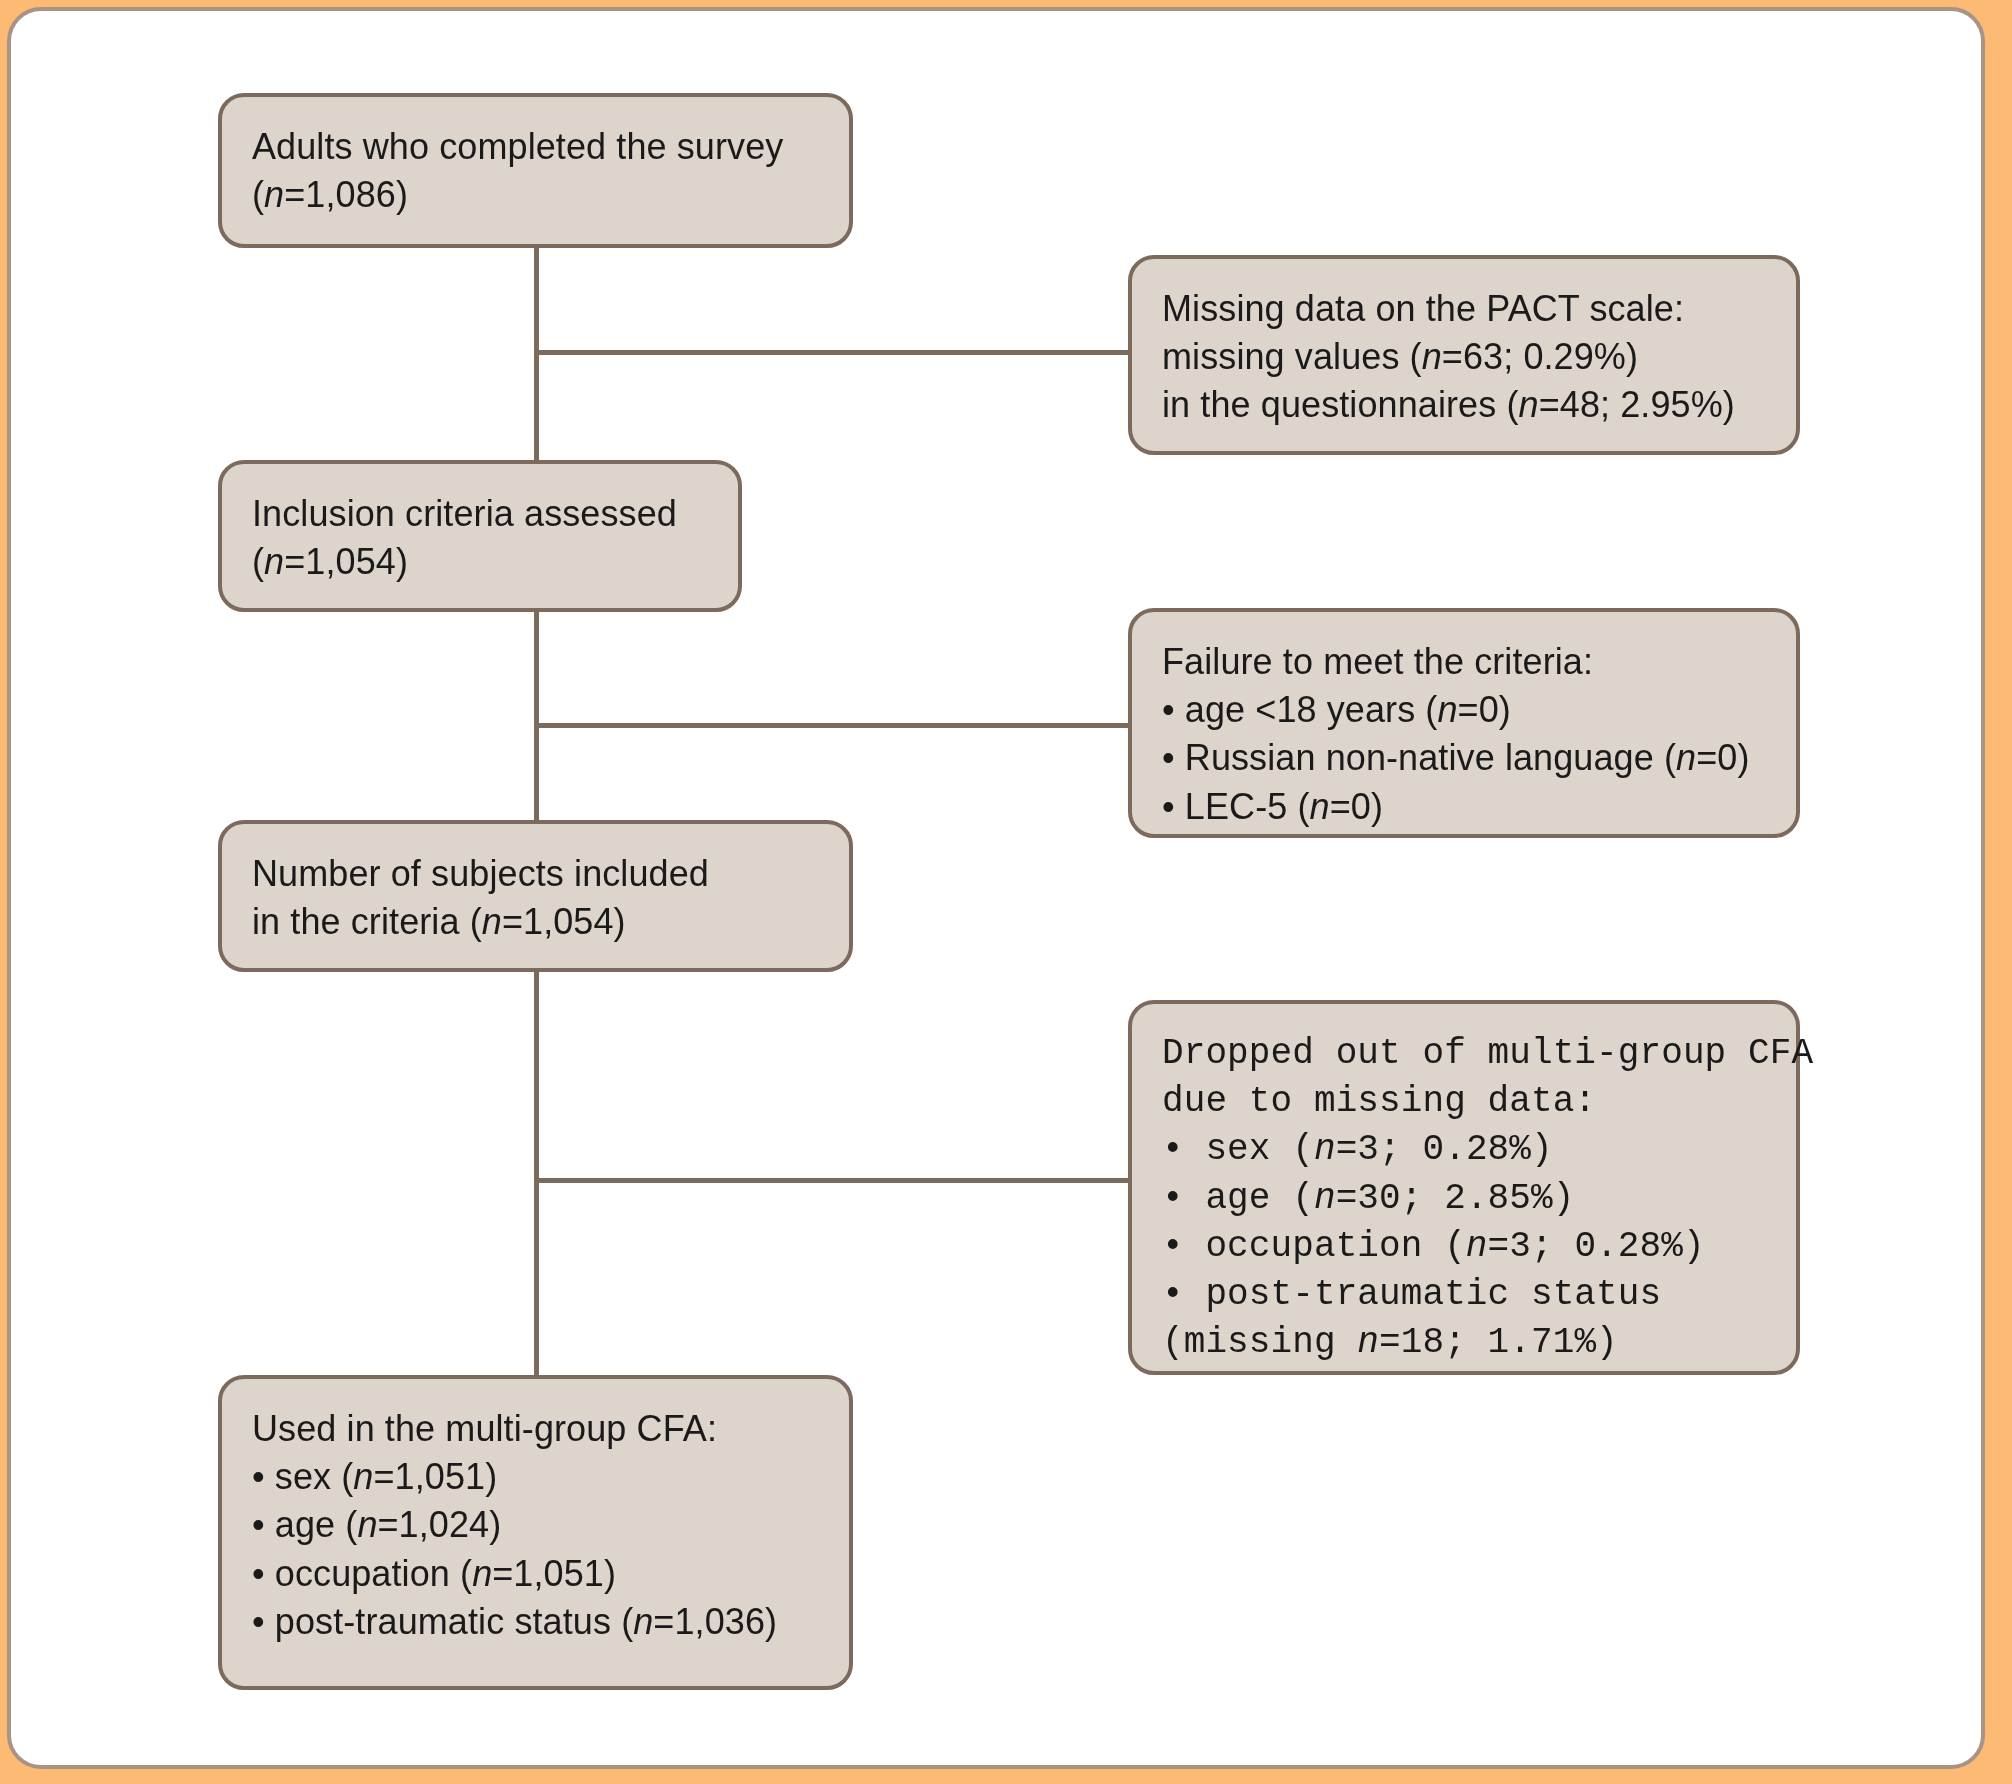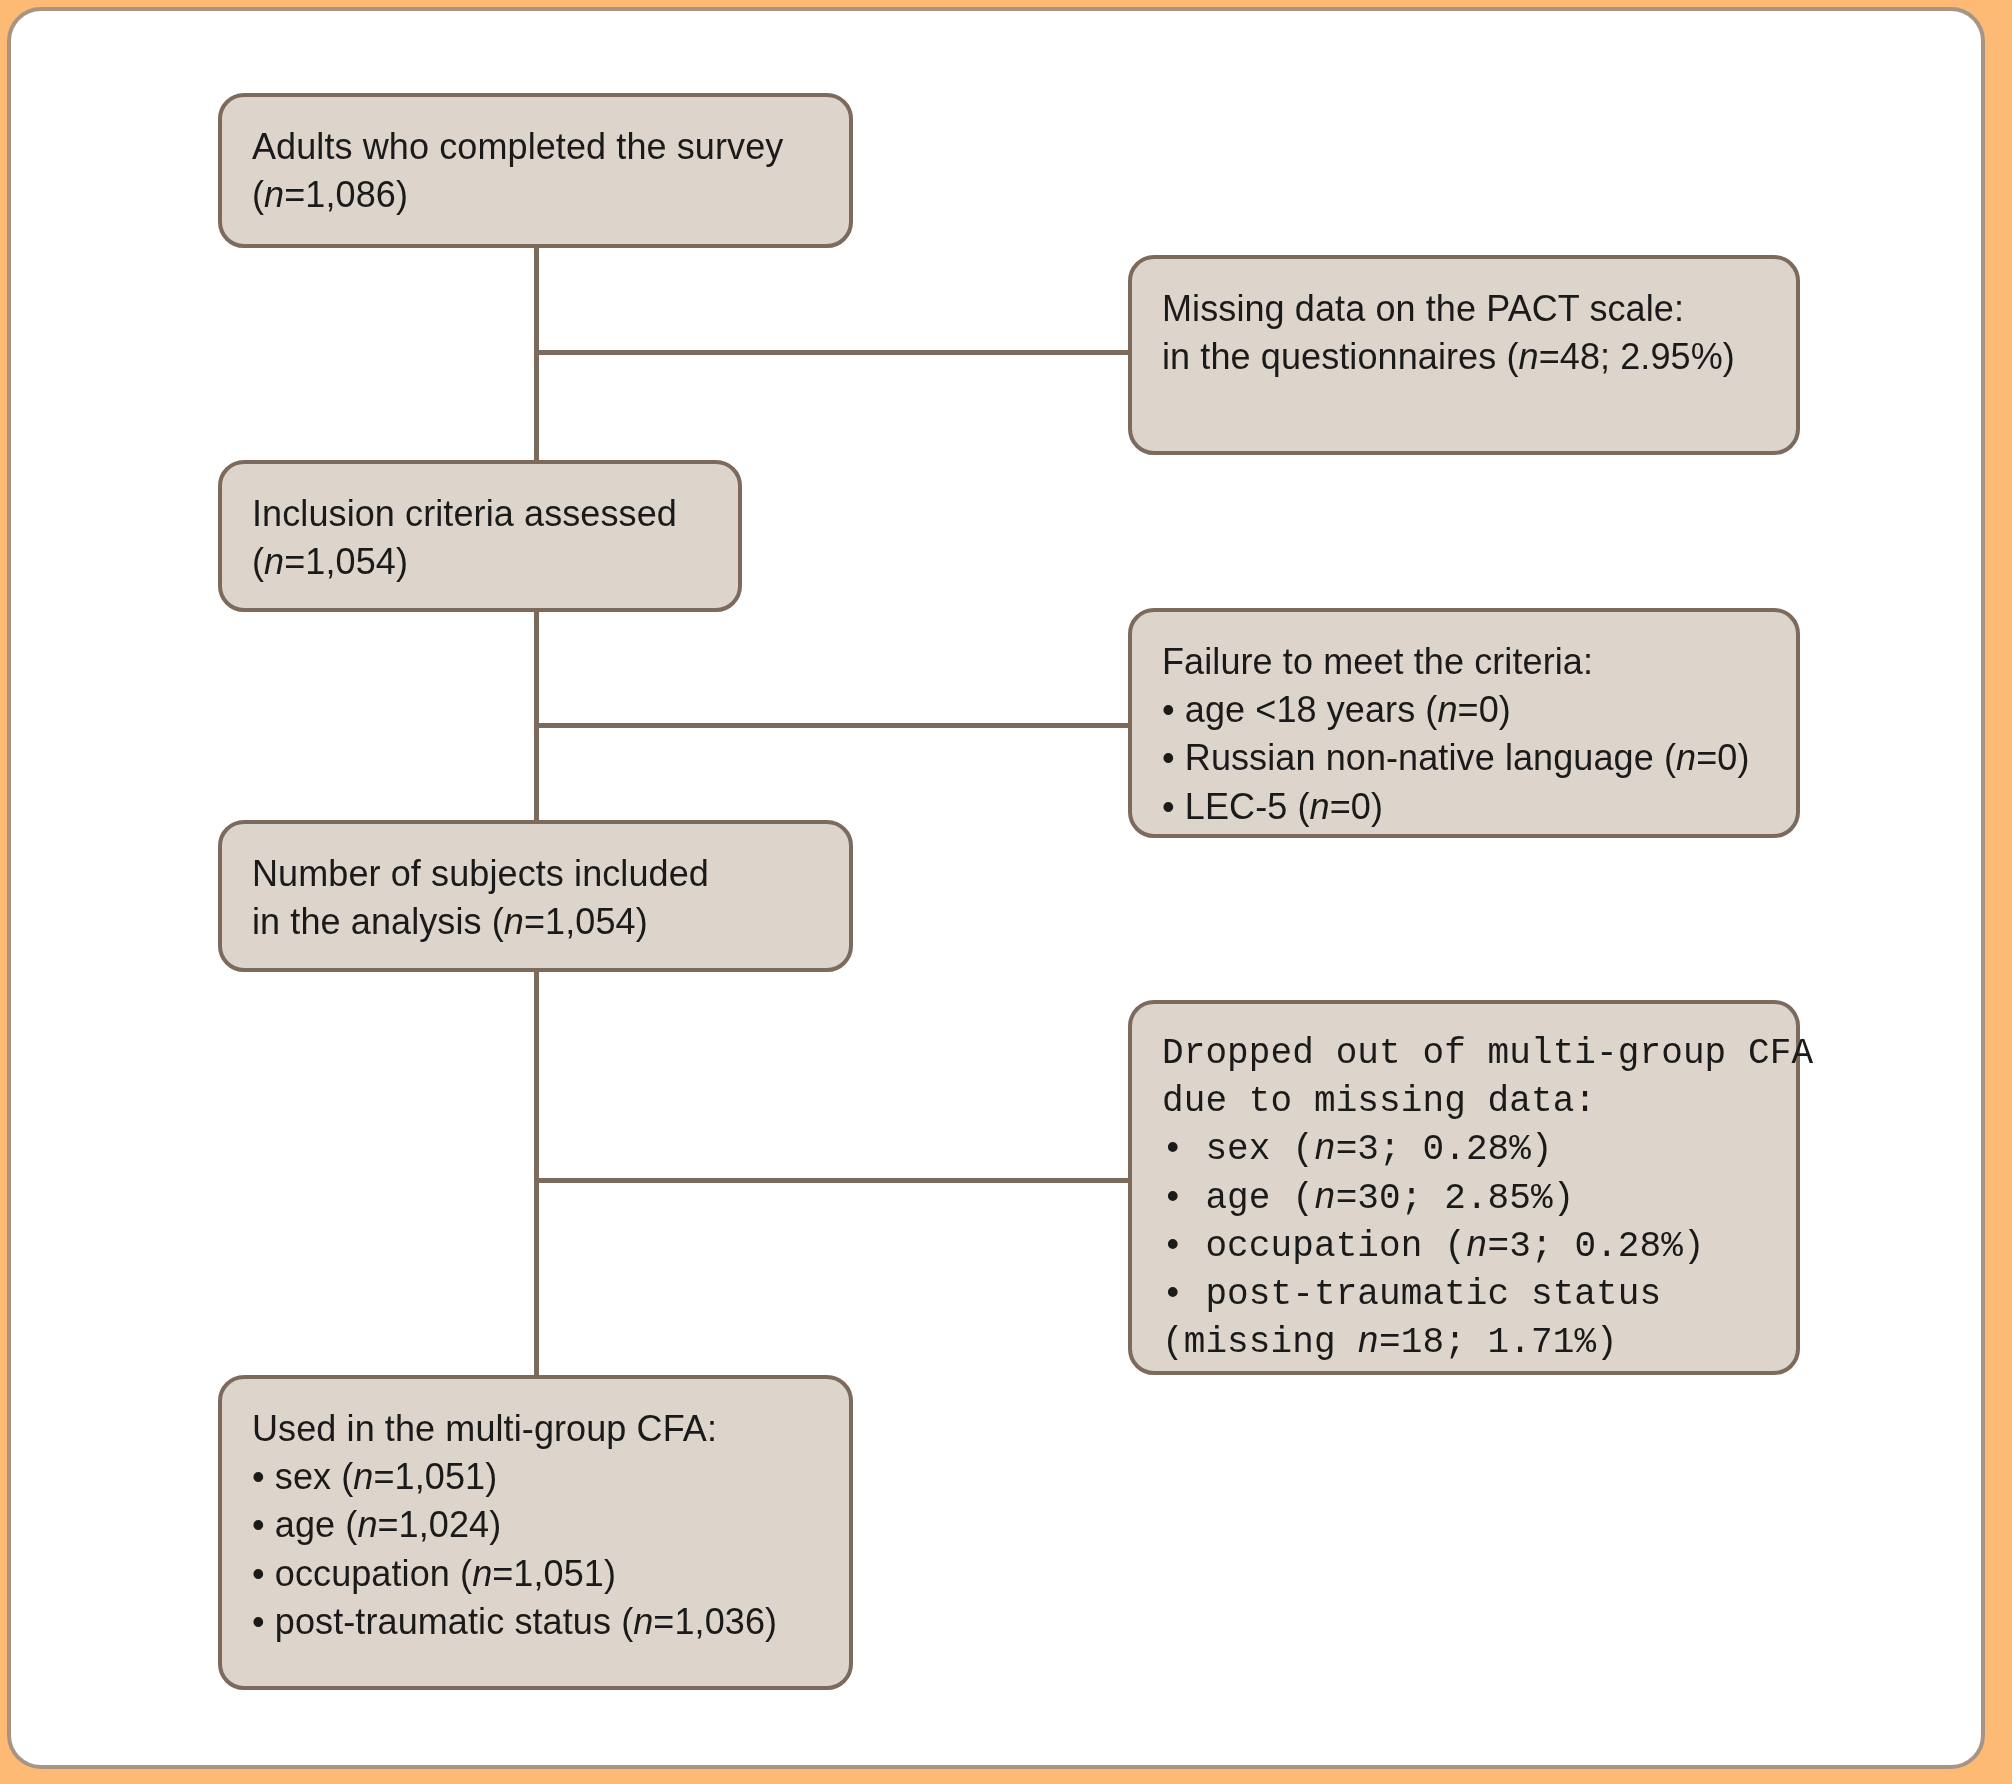--- a/index.html
+++ b/index.html
@@ -80,33 +80,34 @@
     <span class="line"><span>(</span><em>n</em><span>=1,086)</span></span>
   </div>
 
   <div class="node" style="left:218px; top:460px; width:524px; height:152px;">
     <span class="line">Inclusion criteria assessed</span>
     <span class="line"><span>(</span><em>n</em><span>=1,054)</span></span>
   </div>
 
   <div class="node" style="left:218px; top:820px; width:635px; height:152px;">
     <span class="line">Number of subjects included</span>
-    <span class="line"><span>in the analysis (</span><em>n</em><span>=1,054)</span></span>
+    <span class="line"><span>in the criteria (</span><em>n</em><span>=1,054)</span></span>
   </div>
 
   <div class="node" style="left:218px; top:1375px; width:635px; height:315px;">
     <span class="line">Used in the multi-group CFA:</span>
     <span class="line"><span>• sex (</span><em>n</em><span>=1,051)</span></span>
     <span class="line"><span>• age (</span><em>n</em><span>=1,024)</span></span>
     <span class="line"><span>• occupation (</span><em>n</em><span>=1,051)</span></span>
     <span class="line"><span>• post-traumatic status (</span><em>n</em><span>=1,036)</span></span>
   </div>
 
   <div class="node" style="left:1128px; top:255px; width:672px; height:200px;">
     <span class="line">Missing data on the PACT scale:</span>
+    <span class="line"><span>missing values (</span><em>n</em><span>=63; 0.29%)</span></span>
     <span class="line"><span>in the questionnaires (</span><em>n</em><span>=48; 2.95%)</span></span>
   </div>
 
   <div class="node" style="left:1128px; top:608px; width:672px; height:230px;">
     <span class="line">Failure to meet the criteria:</span>
     <span class="line"><span>• age &lt;18 years (</span><em>n</em><span>=0)</span></span>
     <span class="line"><span>• Russian non-native language (</span><em>n</em><span>=0)</span></span>
     <span class="line"><span>• LEC-5 (</span><em>n</em><span>=0)</span></span>
   </div>
 

